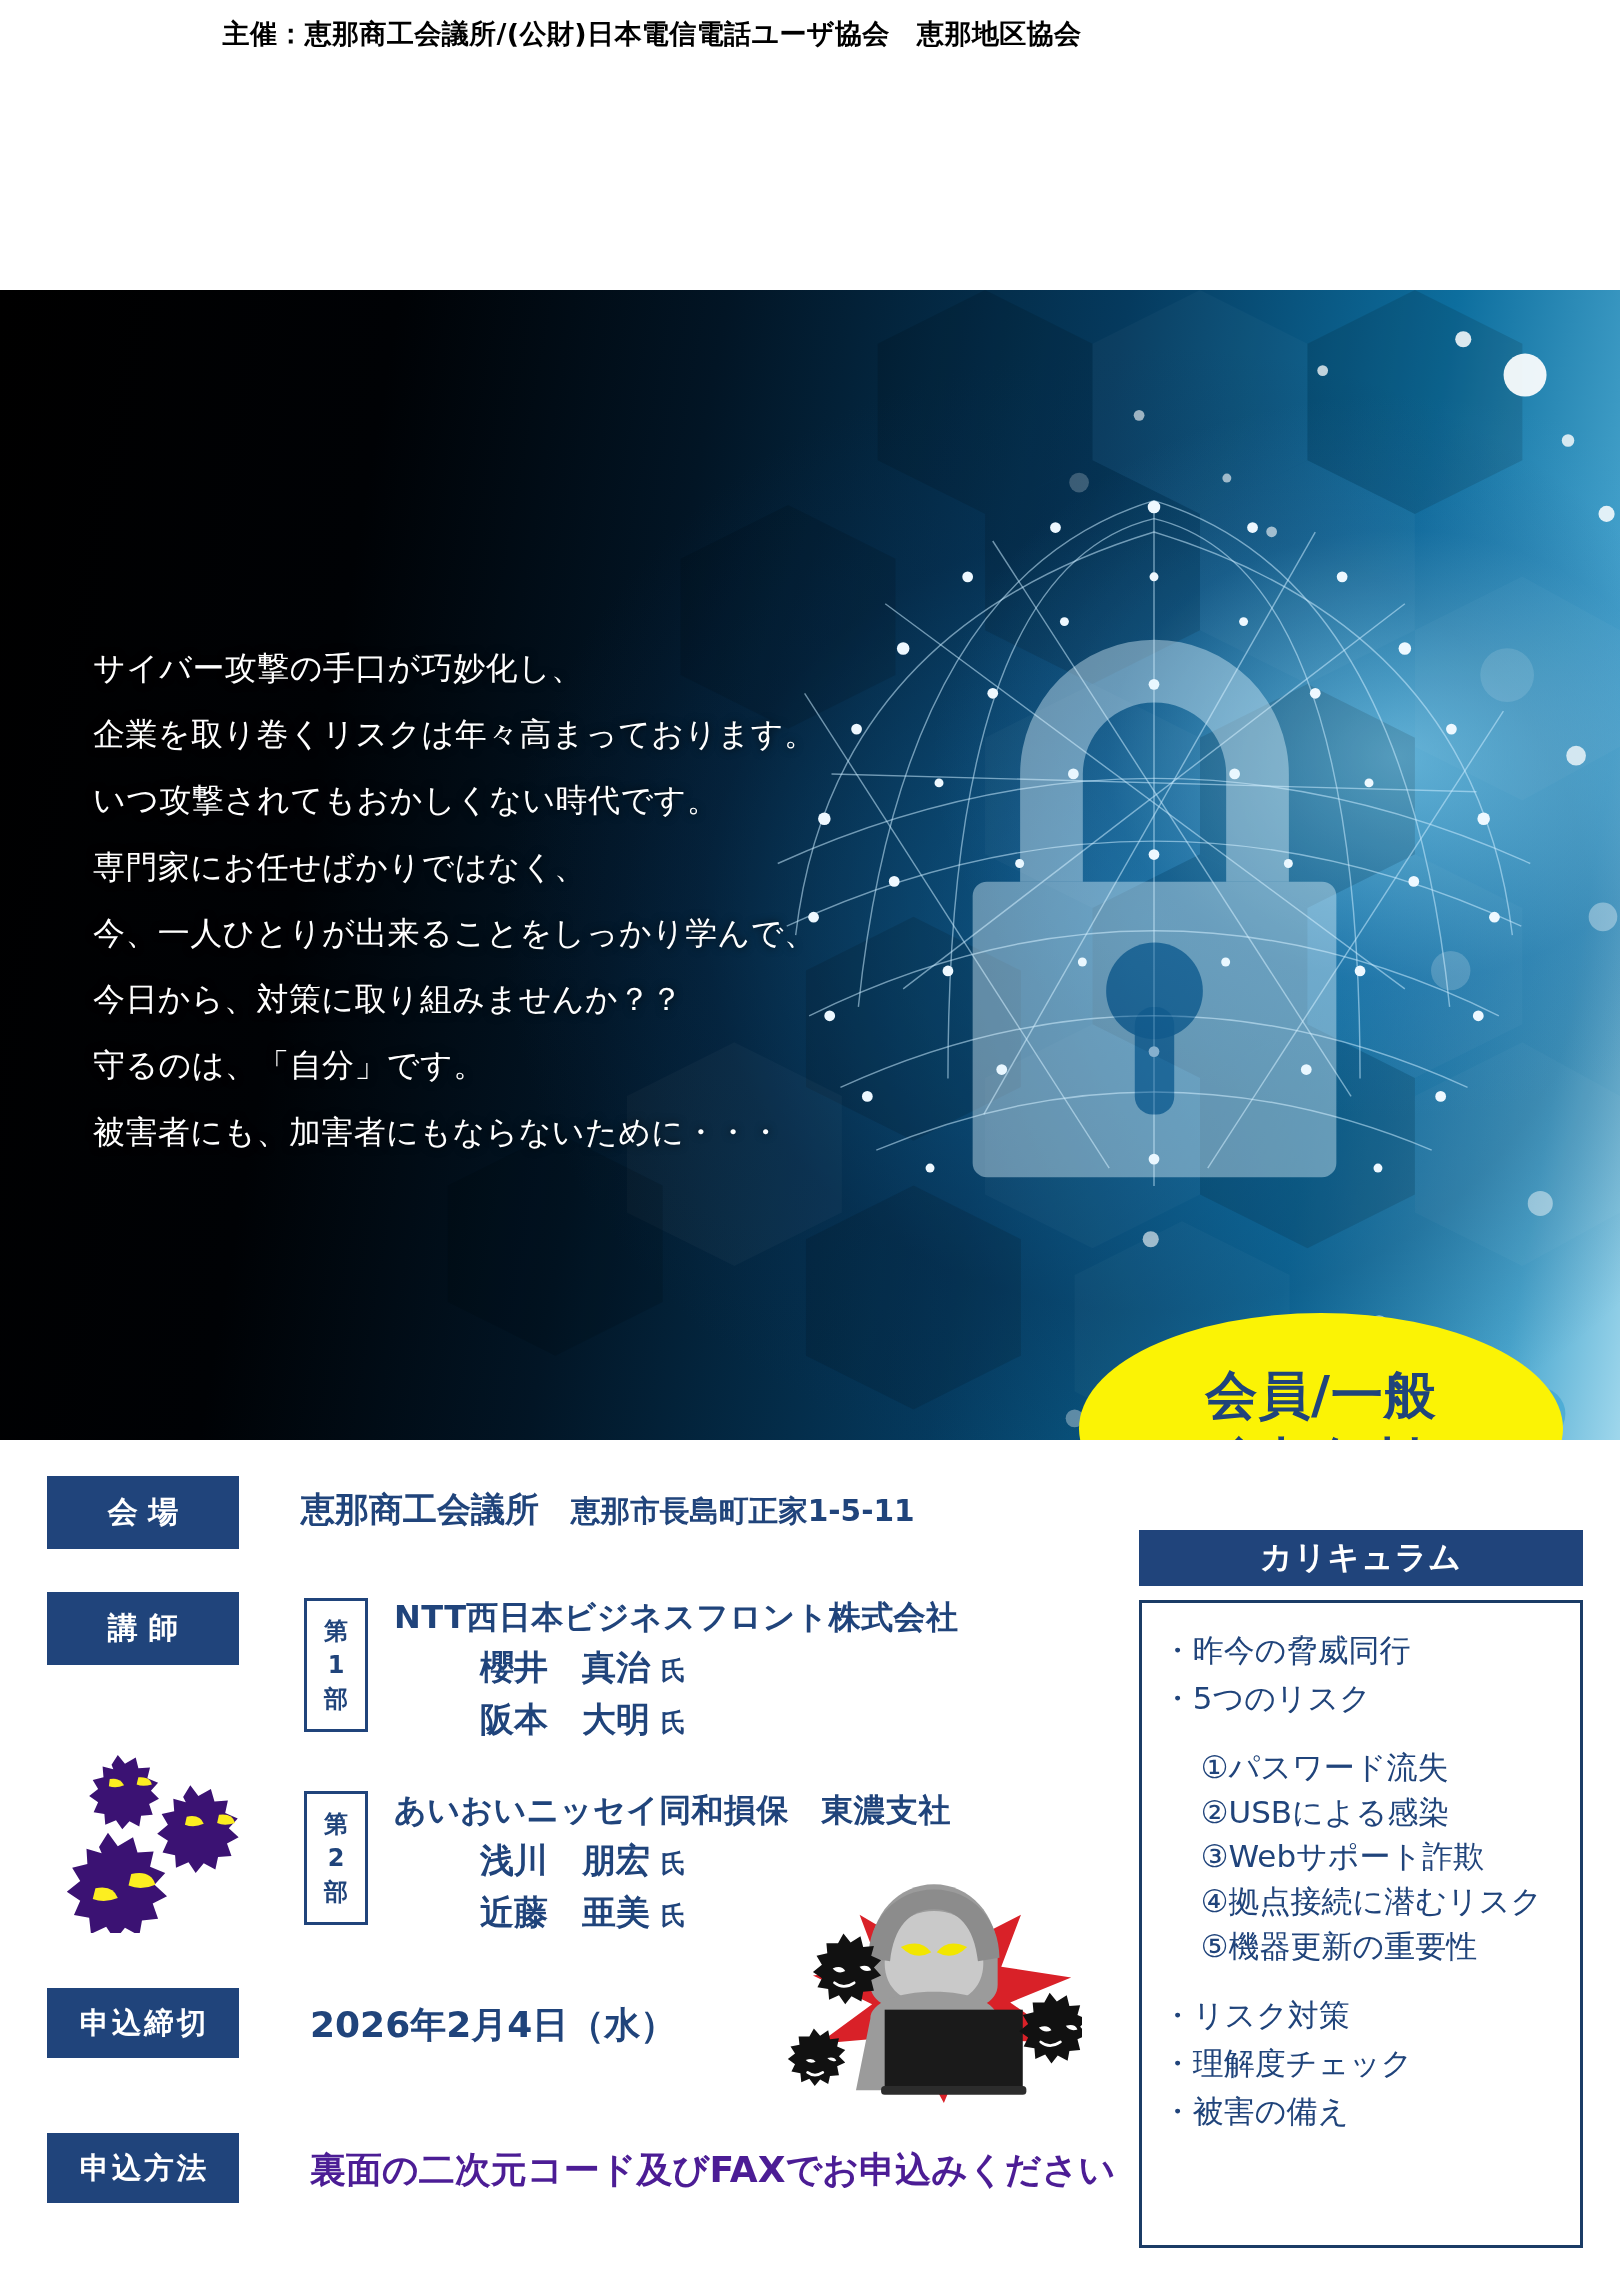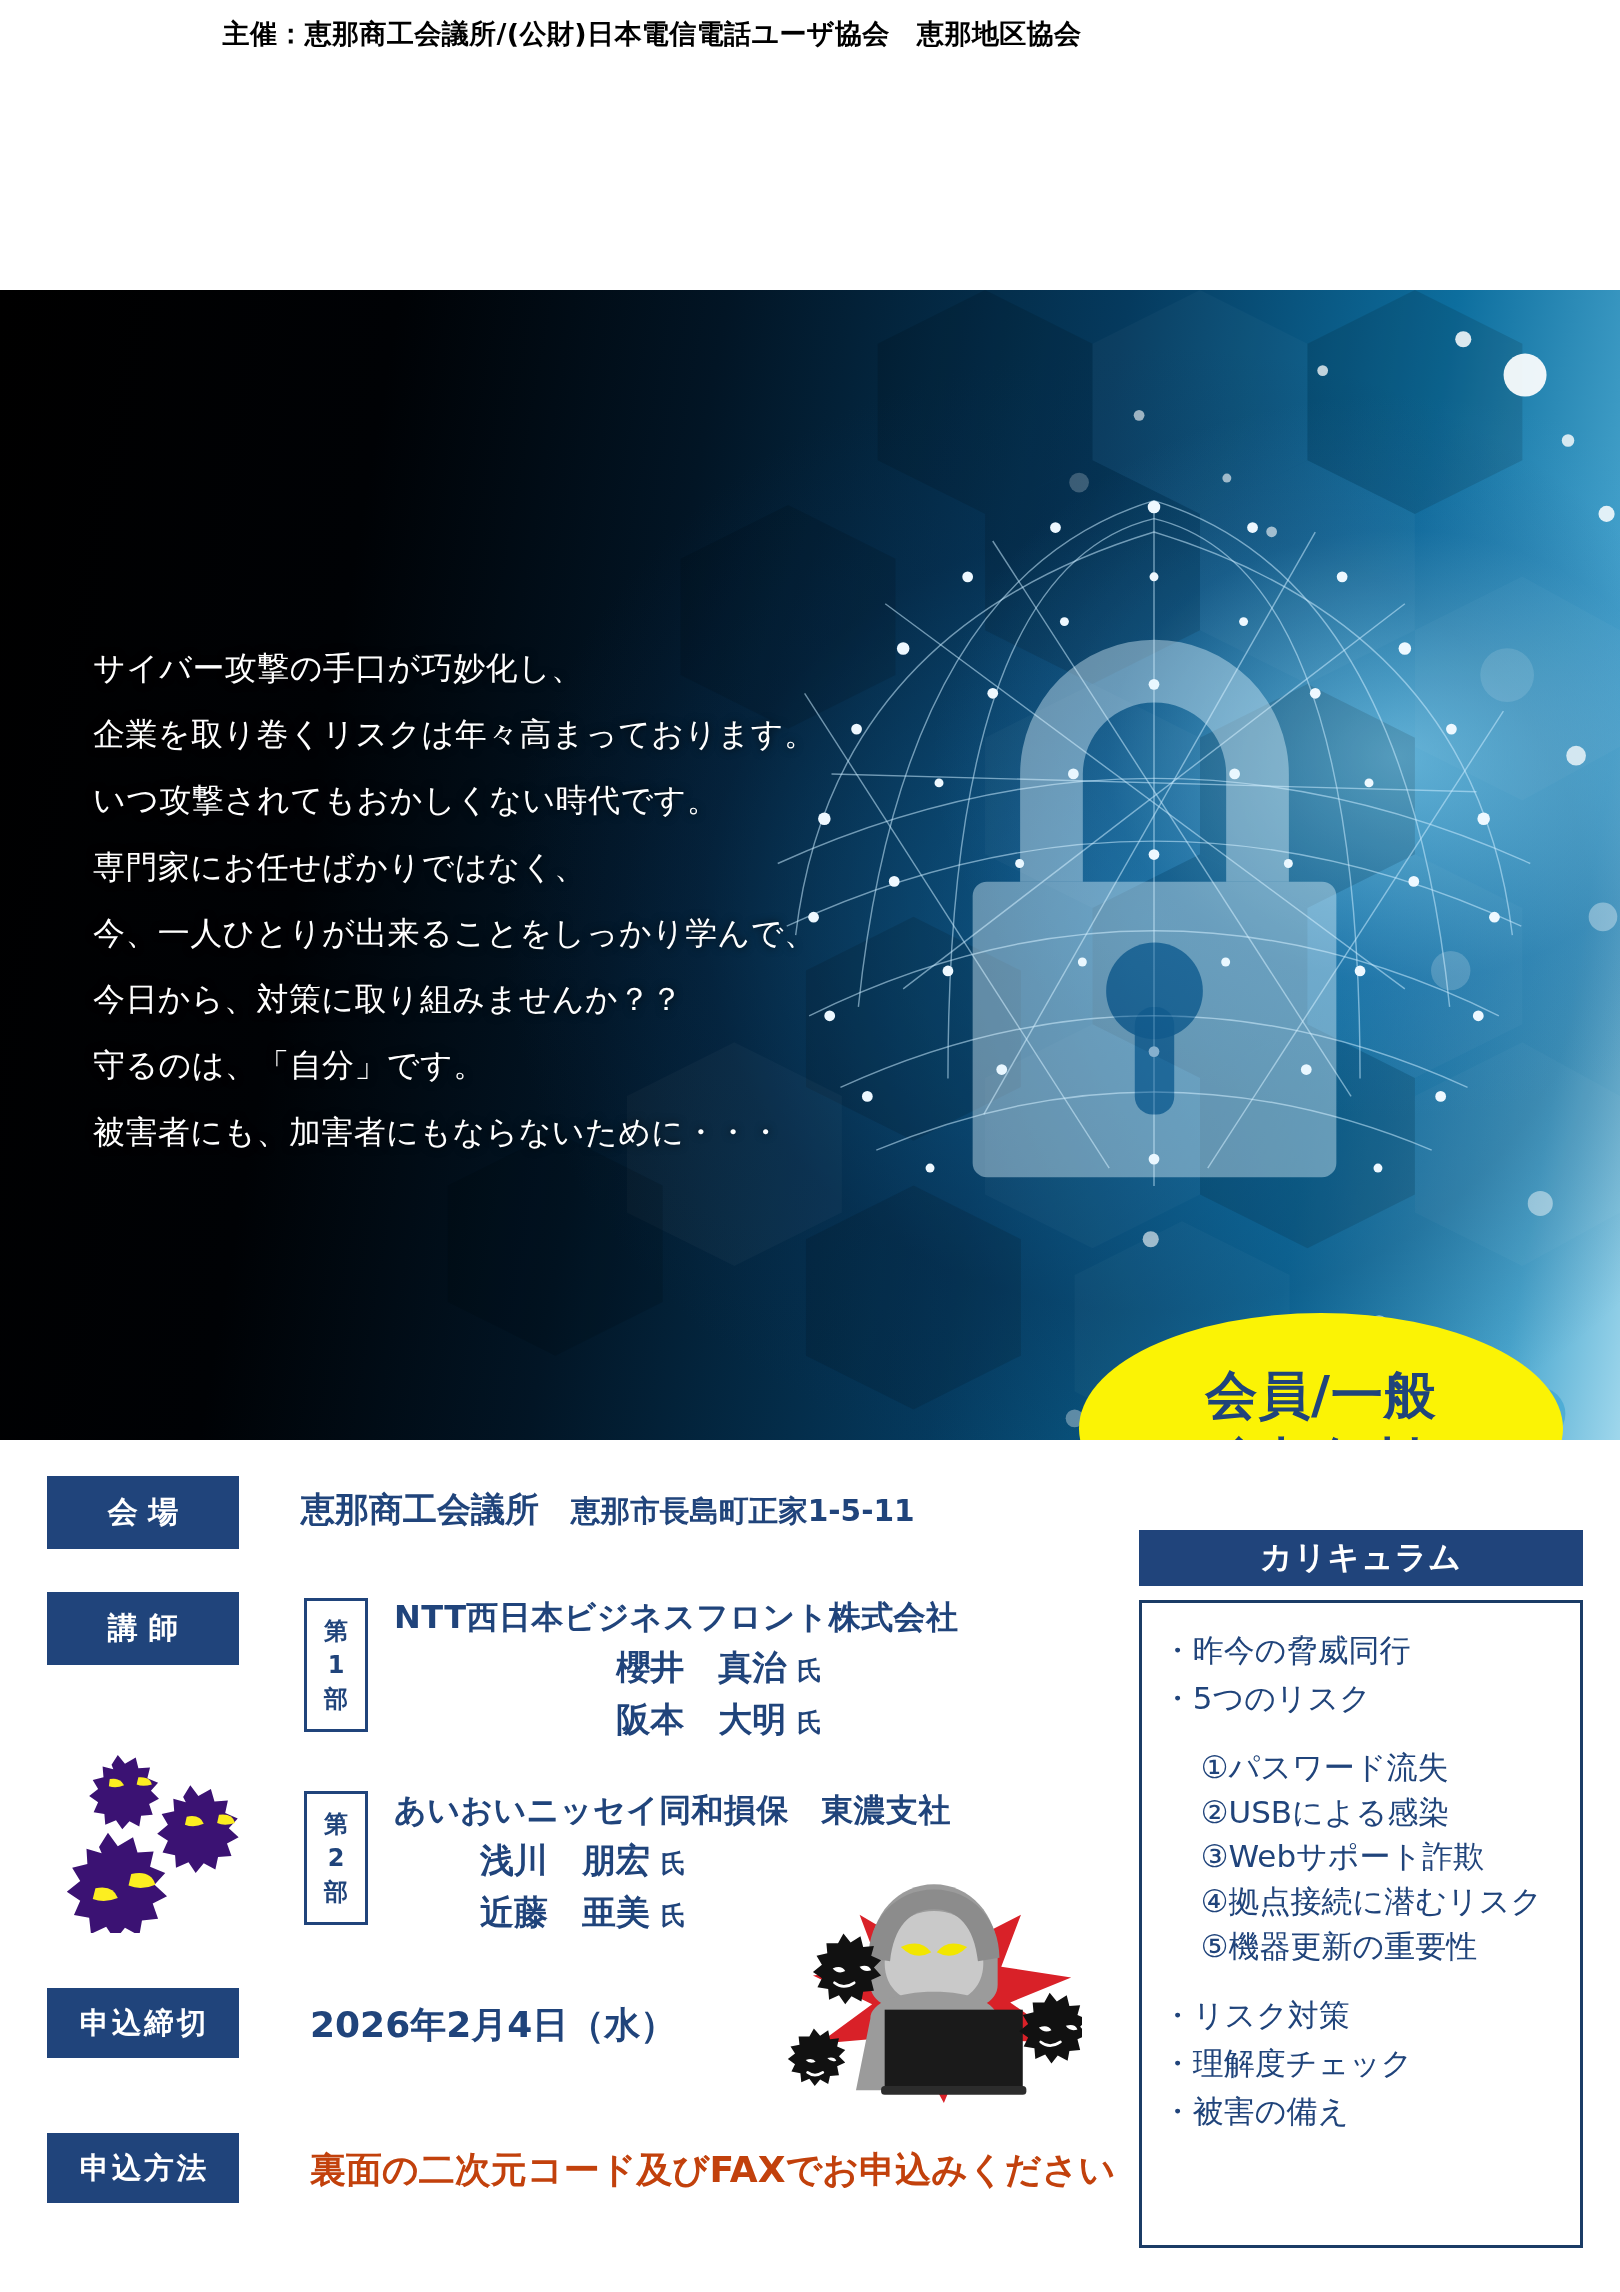--- a/index.html
+++ b/index.html
@@ -163,35 +163,35 @@
     line-height: 1.42;
   }
   .part-box-1 { left: 304px; top: 1598px; height: 134px; }
   .part-box-2 { left: 304px; top: 1791px; height: 134px; }
 
   .lect-block {
     position: absolute;
     color: #20447B;
     white-space: nowrap;
   }
-  .lect-1 { left: 394px; top: 1596px; text-align: center; }
+  .lect-1 { left: 394px; top: 1596px; }
   .lect-2 { left: 394px; top: 1789px; }
   .lect-org { font-size: 32px; font-weight: 700; letter-spacing: 0.4px; }
   .lect-name { font-size: 34px; font-weight: 700; margin-top: 5.4px; padding-left: 86px; }
   .lect-name .suffix { font-size: 25px; margin-left: 10.7px; }
 
   .ddl-text {
     position: absolute;
     left: 310px; top: 2001px;
     color: #20447B; font-weight: 700; font-size: 36px; white-space: nowrap;
   }
   .how-text {
     position: absolute;
     left: 310px; top: 2146px;
-    color: #c2410c; font-weight: 700; font-size: 36px; white-space: nowrap;
+    color: #4c1d95; font-weight: 700; font-size: 36px; white-space: nowrap;
   }
 
   
   .cur-head {
     position: absolute;
     left: 1139px; top: 1530px;
     width: 444px; height: 56px;
     background: #20447B;
     color: #ffffff;
     display: flex; align-items: center; justify-content: center;

